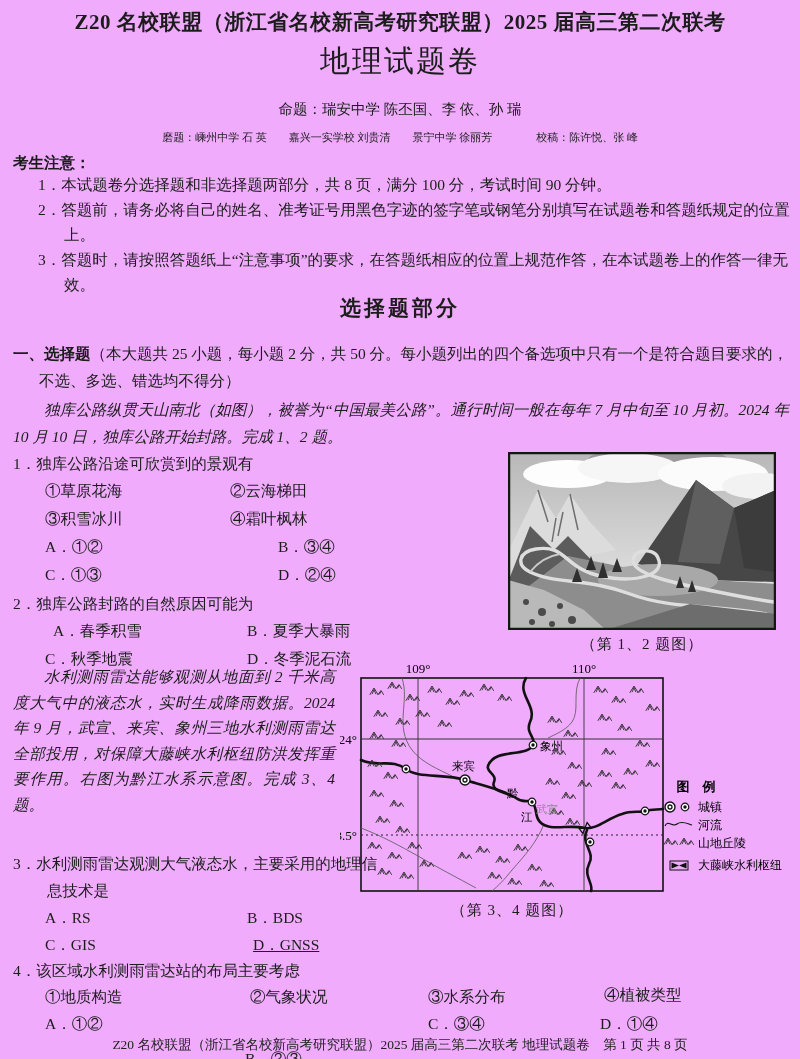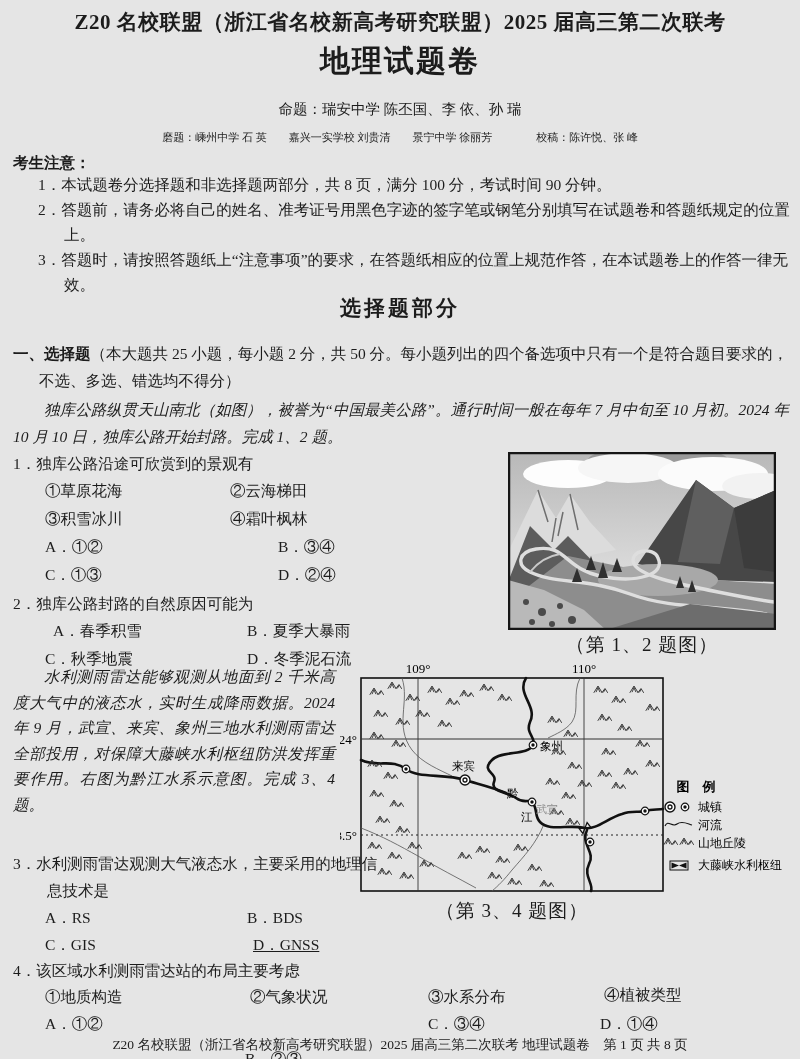--- a/index.html
+++ b/index.html
@@ -1,39 +1,39 @@
 <!DOCTYPE html>
 <html><head>
 <meta charset="utf-8">
 <style>
   html,body{margin:0;padding:0;background:#888;}
   .page{
     position:relative;width:800px;height:1059px;margin:0 auto;
-    background:#e5e5e5;color:#1c1c1c;overflow:hidden;
+    background:#f0abfc;color:#1c1c1c;overflow:hidden;
     font-family:"Liberation Serif","DejaVu Serif",serif;
     font-size:15.5px;line-height:25px;
   }
   .abs{position:absolute;}
   .ctr{text-align:center;width:800px;left:0;}
   .b{font-weight:bold;}
   .league-title{top:10px;font-size:21px;font-weight:bold;letter-spacing:.5px;}
-  .paper-title{top:48px;font-size:30px;font-weight:bold;letter-spacing:2px;}
+  .paper-title{top:48px;font-size:30px;font-weight:normal;letter-spacing:2px;}
   .setters{top:97px;font-size:14.5px;}
   .proof{top:125px;font-size:11px;}
   .notice-title{left:13px;top:150px;font-size:15.5px;font-weight:bold;}
   .notice-list{left:38px;top:172px;width:752px;}
   .notice-item{padding-left:26px;text-indent:-26px;}
   .sec-title{top:296px;font-size:21px;font-weight:bold;letter-spacing:3px;}
   .intro{left:13px;top:340px;width:776px;line-height:27px;padding-left:26px;text-indent:-26px;box-sizing:border-box;}
   .passage{font-style:italic;}
   .passage1{left:13px;top:396px;width:776px;line-height:27px;text-indent:2em;text-align:justify;}
   .passage2{left:13px;top:664px;width:322px;line-height:25.5px;text-indent:2em;text-align:justify;}
   .stem{left:13px;line-height:27px;padding-left:34px;text-indent:-34px;}
   .cell{position:absolute;white-space:nowrap;}
-  .fig-cap{font-size:19px;text-align:center;letter-spacing:1px;}
+  .fig-cap{font-size:15px;text-align:center;letter-spacing:1px;}
   .footer{top:1032px;font-size:13.5px;color:#222;}
   svg text{font-family:"Liberation Serif","DejaVu Serif",serif;}
   .photo-frame{position:absolute;left:508px;top:452px;width:268px;height:178px;}
 </style>
 </head>
 <body>
 
 <div class="page">
 
   <div class="abs ctr league-title">Z20 名校联盟（浙江省名校新高考研究联盟）2025 届高三第二次联考</div>

